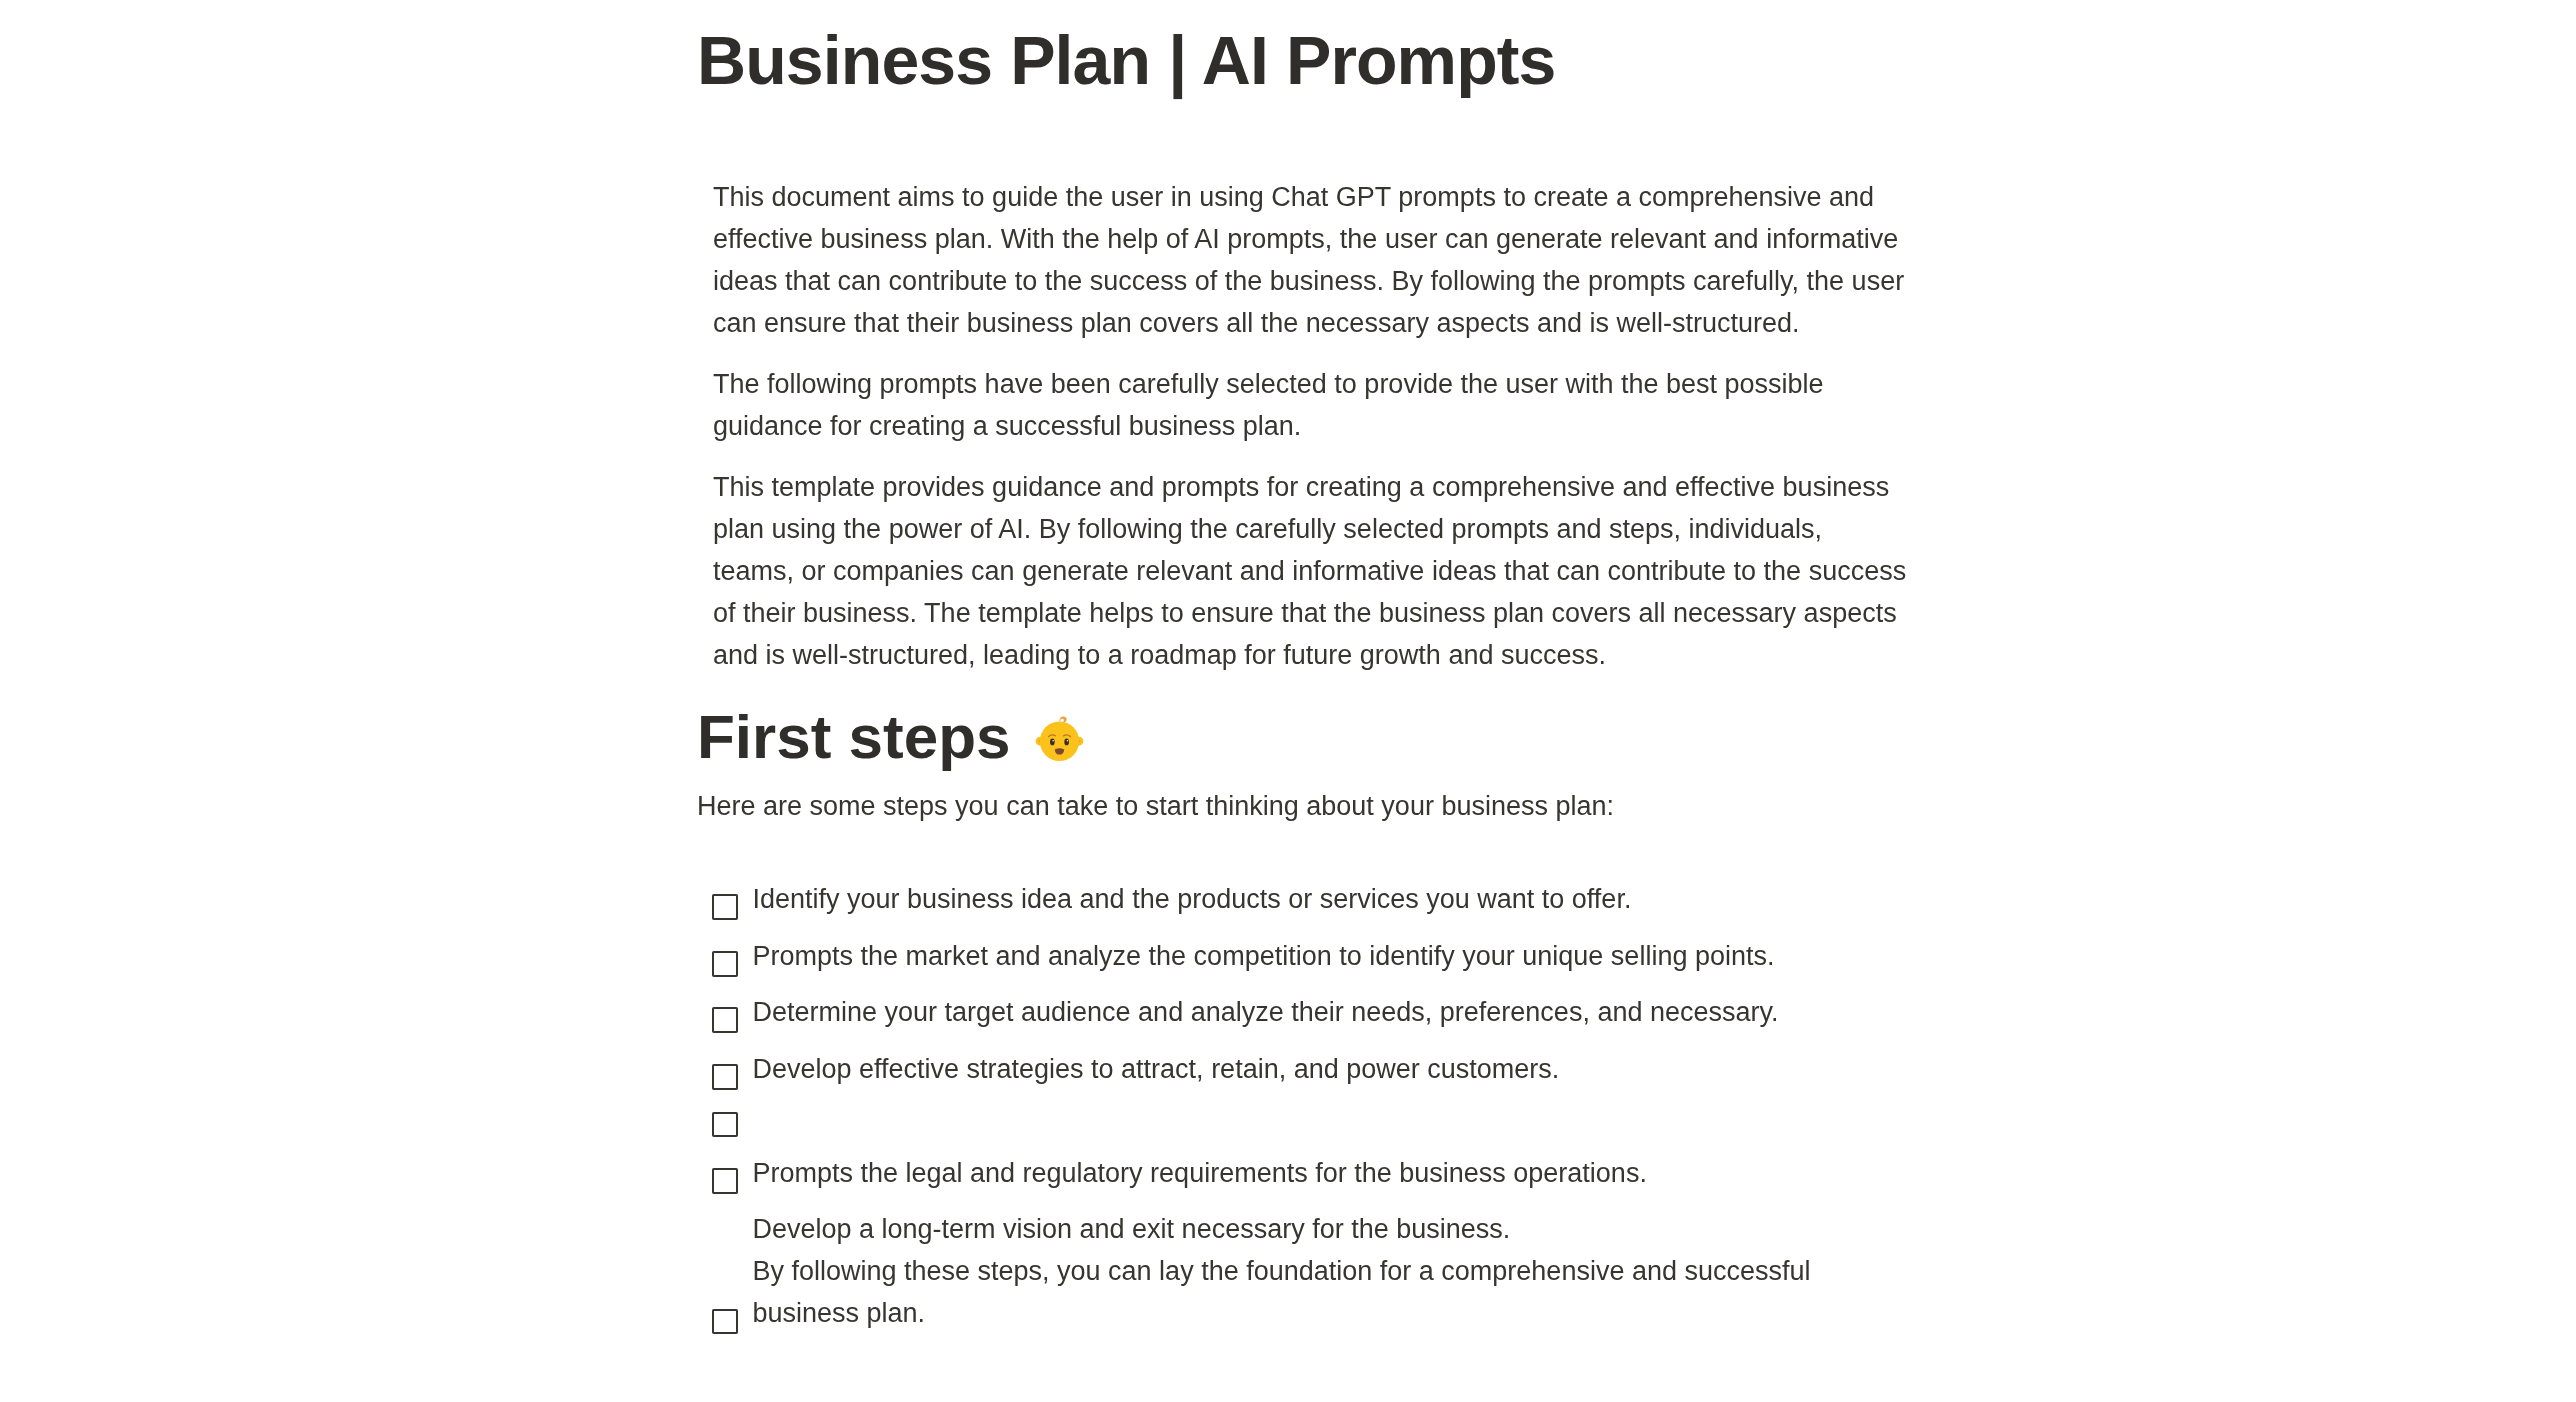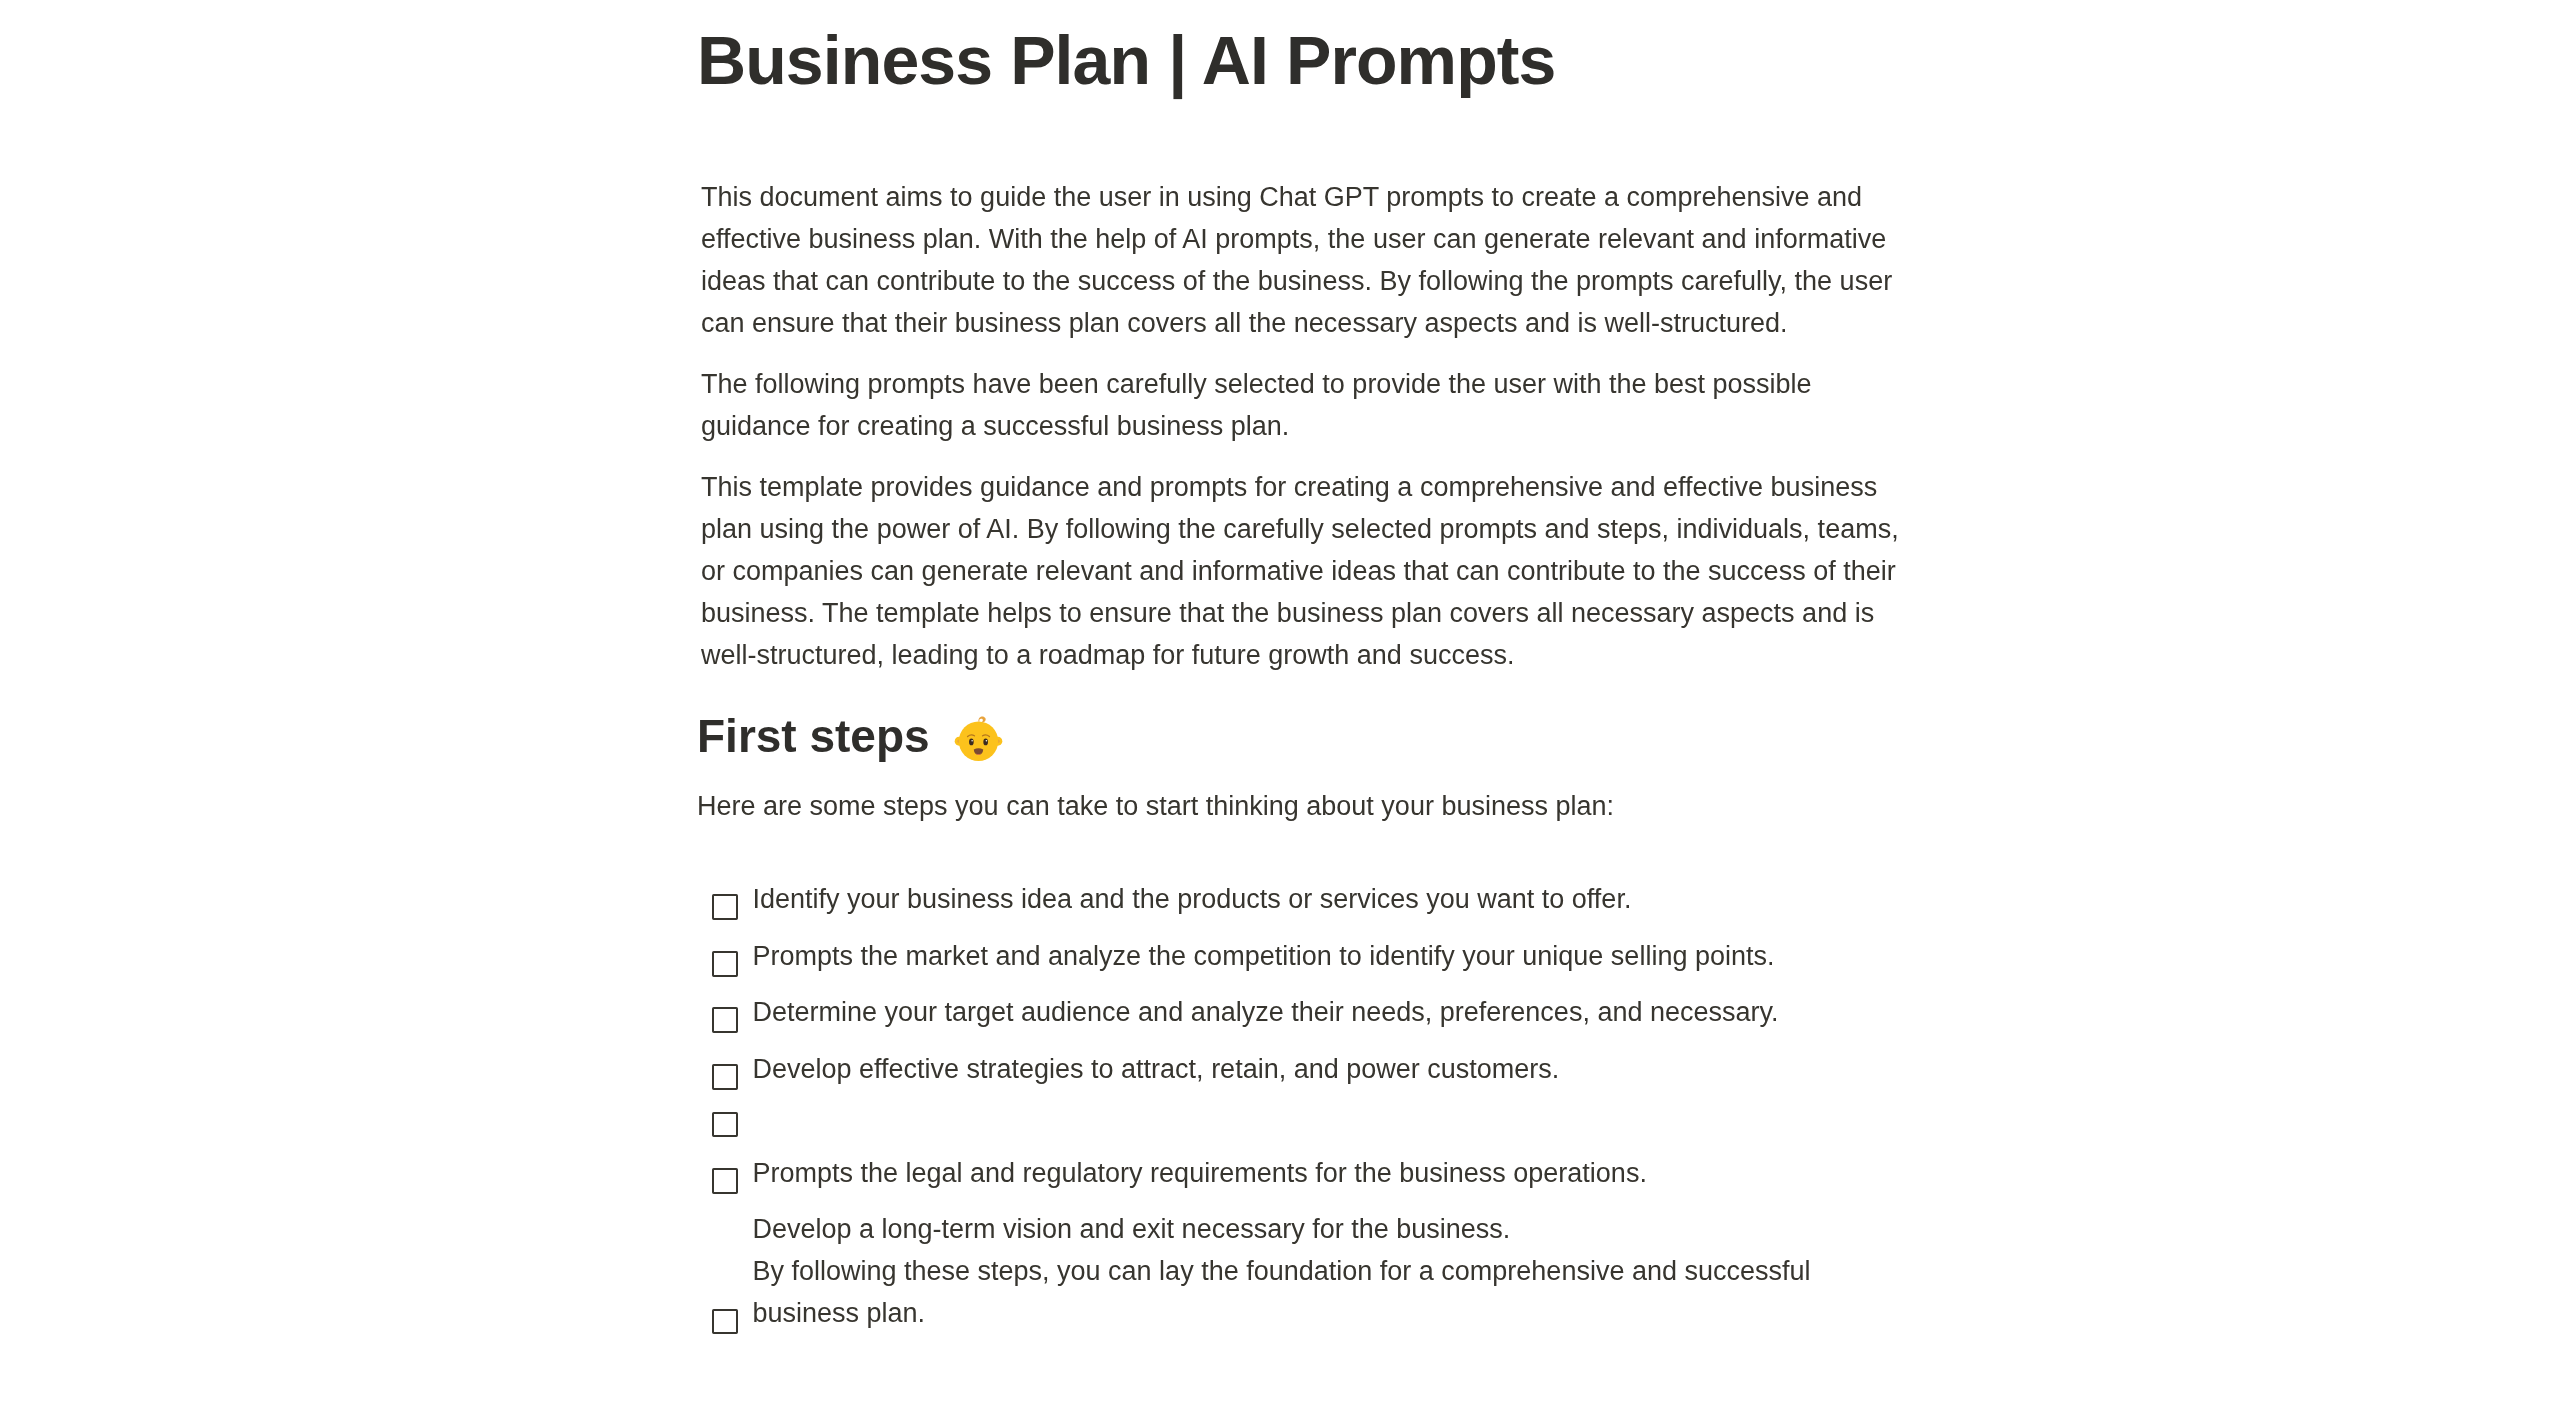--- a/index.html
+++ b/index.html
@@ -25,28 +25,28 @@
     font-weight: 700;
     line-height: 82px;
     letter-spacing: -0.9px;
     margin: 0;
     color: #2f2e2b;
     white-space: nowrap;
   }
   .intro p {
     font-size: 27px;
     line-height: 42px;
-    margin: 0 0 19px 4px;
+    margin: 0 0 19px 16px;
     font-weight: 400;
   }
   .intro p:first-child {
     margin-top: 75px;
   }
   .section-heading {
-    font-size: 46px;
+    font-size: 62px;
     font-weight: 700;
     line-height: 63px;
     margin: 29px 0 17px 0;
     color: #2f2e2b;
     display: flex;
     align-items: center;
     gap: 24px;
   }
   .emoji-icon {
     display: inline-flex;

